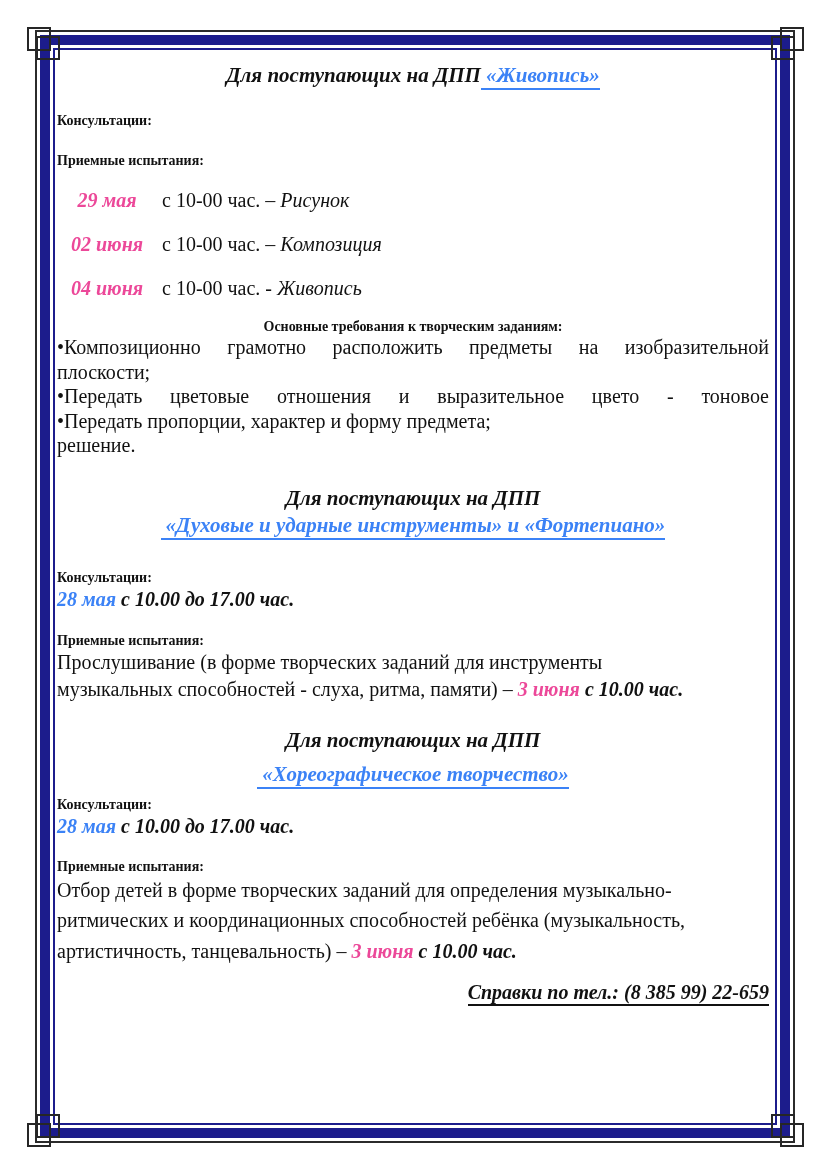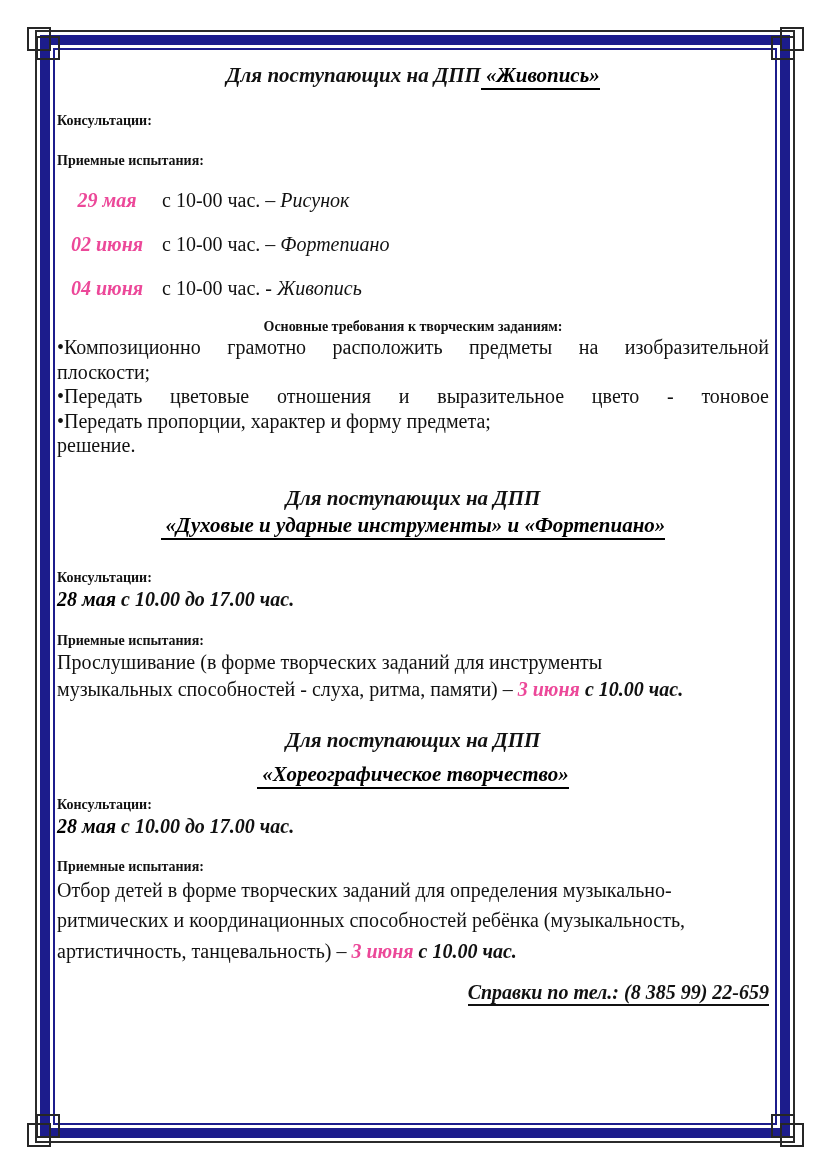--- a/index.html
+++ b/index.html
@@ -14,21 +14,21 @@
   .frame-inner{position:absolute;left:53px;top:48px;right:50px;bottom:45px;border:2px solid #1c1c8c;}
   .corner-sq{position:absolute;width:20px;height:20px;border:2px solid #262626;background:transparent;z-index:3;}
   .sq-tl1{left:27px;top:27px;} .sq-tl2{left:36px;top:36px;}
   .sq-tr1{left:780px;top:27px;} .sq-tr2{left:771px;top:36px;}
   .sq-bl1{left:27px;top:1123px;} .sq-bl2{left:36px;top:1114px;}
   .sq-br1{left:780px;top:1123px;} .sq-br2{left:771px;top:1114px;}
   
   .content{position:absolute;left:57px;top:52px;width:712px;z-index:2;}
   .b{font-weight:bold;}
   .i{font-style:italic;}
-  .purple{color:#000000;}
+  .purple{color:#3b82f6;}
   .red{color:#ec4899;text-align:center;}
   .center{text-align:center;}
   .right{text-align:right;}
   .heading{font-size:14px;font-weight:bold;}
   .prog-underline{border-bottom:2px solid currentColor;padding-left:5px;padding-bottom:1px;}
   .title-line{font-size:21px;line-height:27px;}
   #t1{margin-top:10px;}
   #c1h{margin-top:24px;}
   #c1d{margin-top:21px;line-height:26px;}
   #e1h{margin-top:24px;}
@@ -77,21 +77,21 @@
   <div id="e1h" class="heading">Приемные испытания:</div>
 
   <div class="exam-row">
     <span class="exam-date b i red">29 мая</span>
     <span>с 10-00 час. –</span>
     <span class="i">Рисунок</span>
   </div>
   <div class="exam-row">
     <span class="exam-date b i red">02 июня</span>
     <span>с 10-00 час. –</span>
-    <span class="i">Фортепиано</span>
+    <span class="i">Композиция</span>
   </div>
   <div class="exam-row">
     <span class="exam-date b i red">04 июня</span>
     <span>с 10-00 час. -</span>
     <span class="i">Живопись</span>
   </div>
 
   <div id="reqh" class="center heading">Основные требования к творческим заданиям:</div>
   <div>
     <div class="req-line jline">•Композиционно грамотно расположить предметы на изобразительной</div>

